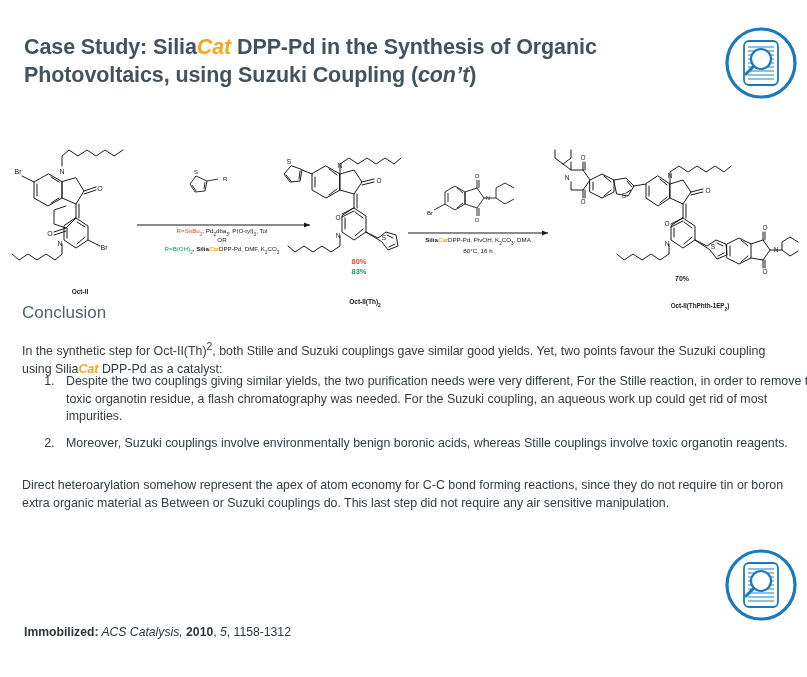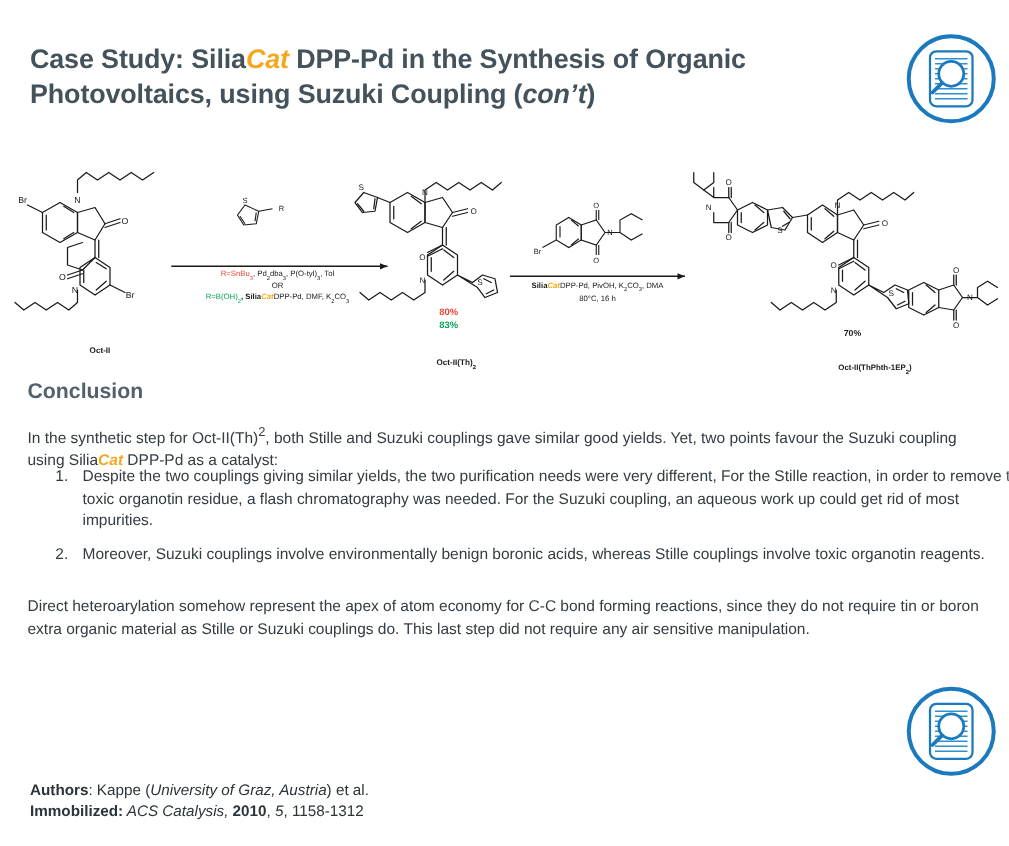--- a/index.html
+++ b/index.html
@@ -49,34 +49,34 @@
     width: 74px;
     height: 74px;
   }
   .doc-icon.top   { left: 724px; top: 26px; }
   .doc-icon.bottom{ left: 724px; top: 548px; }
 
   
   .scheme {
     position: absolute;
     left: 10px;
-    top: 124px;
+    top: 136px;
     width: 790px;
     height: 180px;
   }
   .scheme svg { display: block; }
 
   
   .conclusion-head {
     position: absolute;
     left: 22px;
     top: 303px;
     font-size: 17px;
     color: #53616b;
-    font-weight: bold;
+    font-weight: normal;
   }
   .body-text {
     position: absolute;
     font-size: 12.4px;
     line-height: 1.42;
     color: #333c43;
   }
   .para-1 { left: 22px; top: 340px; width: 760px; }
   .olist {
     position: absolute;
@@ -337,25 +337,24 @@
 
   <div class="conclusion-head">Conclusion</div>
 
   <div class="body-text para-1"><span>In the synthetic step for Oct-II(Th)</span><sup>2</sup><span>, both Stille and Suzuki couplings gave similar good yields. Yet, two points favour the Suzuki coupling using Silia</span><span class="accent-cat">Cat</span><span> DPP-Pd as a catalyst:</span></div>
 
   <ol class="olist">
     <li>Despite the two couplings giving similar yields, the two purification needs were very different, For the Stille reaction, in order to remove the toxic organotin residue, a flash chromatography was needed. For the Suzuki coupling, an aqueous work up could get rid of most impurities.</li>
     <li>Moreover, Suzuki couplings involve environmentally benign boronic acids, whereas Stille couplings involve toxic organotin reagents.</li>
   </ol>
 
-  <div class="body-text para-2">Direct heteroarylation somehow represent the apex of atom economy for C-C bond forming reactions, since they do not require tin or boron extra organic material as Stille or Suzuki couplings do. This last step did not require any air sensitive manipulation.</div>
+  <div class="body-text para-2">Direct heteroarylation somehow represent the apex of atom economy for C-C bond forming reactions, since they do not require tin or boron extra organic material as Between or Suzuki couplings do. This last step did not require any air sensitive manipulation.</div>
 
 
   <div class="meta-block">
-    <div><b>Authors</b><span>: Kappe (</span><i>University of Graz, Austria</i><span>) et al.</span></div>
     <div><b>Immobilized:</b><i> ACS Catalysis,</i><b> 2010</b><span>, </span><i>5</i><span>, 1158-1312</span></div>
   </div>
 
   <div class="doc-icon bottom">
     <svg width="74" height="74" viewBox="0 0 74 74">
       <circle cx="37" cy="37" r="34" fill="none" stroke="#1b79bd" stroke-width="3.2"></circle>
       <rect x="20" y="15" width="34" height="44" rx="5" ry="5" fill="#ffffff" stroke="#1b79bd" stroke-width="1.8"></rect>
       <g stroke="#2f8fce" stroke-width="1.1">
         <line x1="24" y1="21" x2="50" y2="21"></line>
         <line x1="24" y1="25" x2="50" y2="25"></line>

